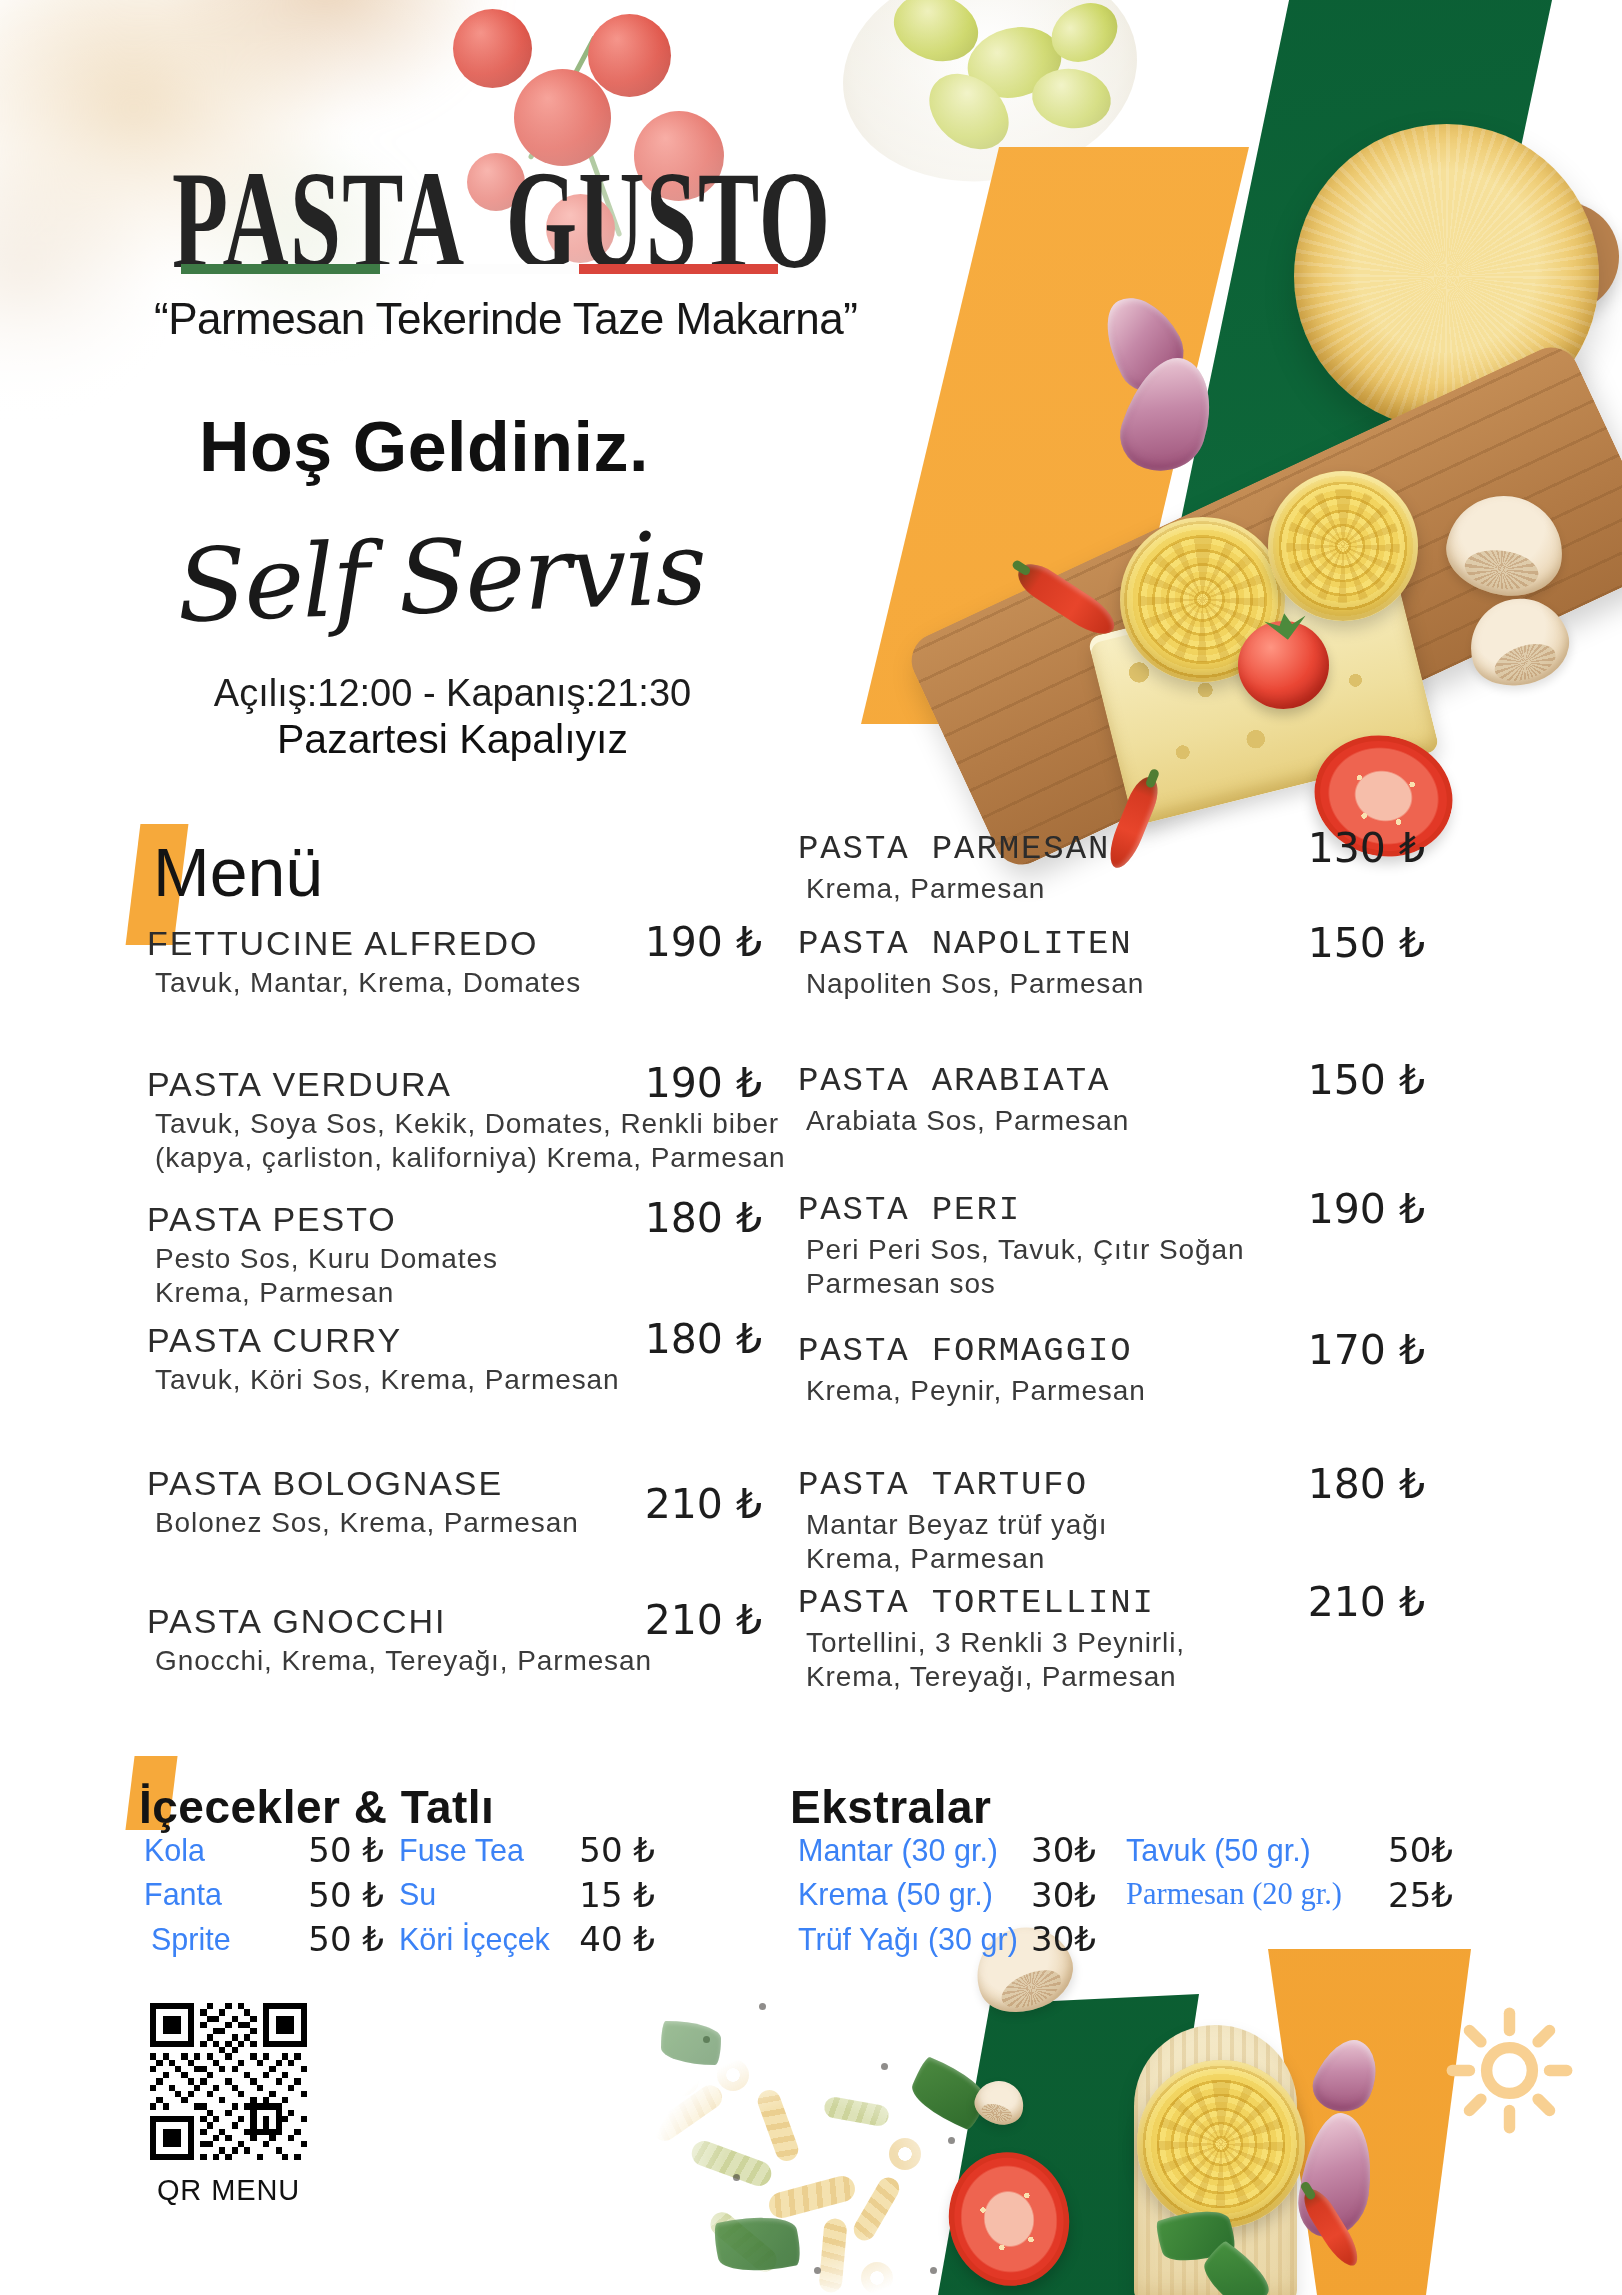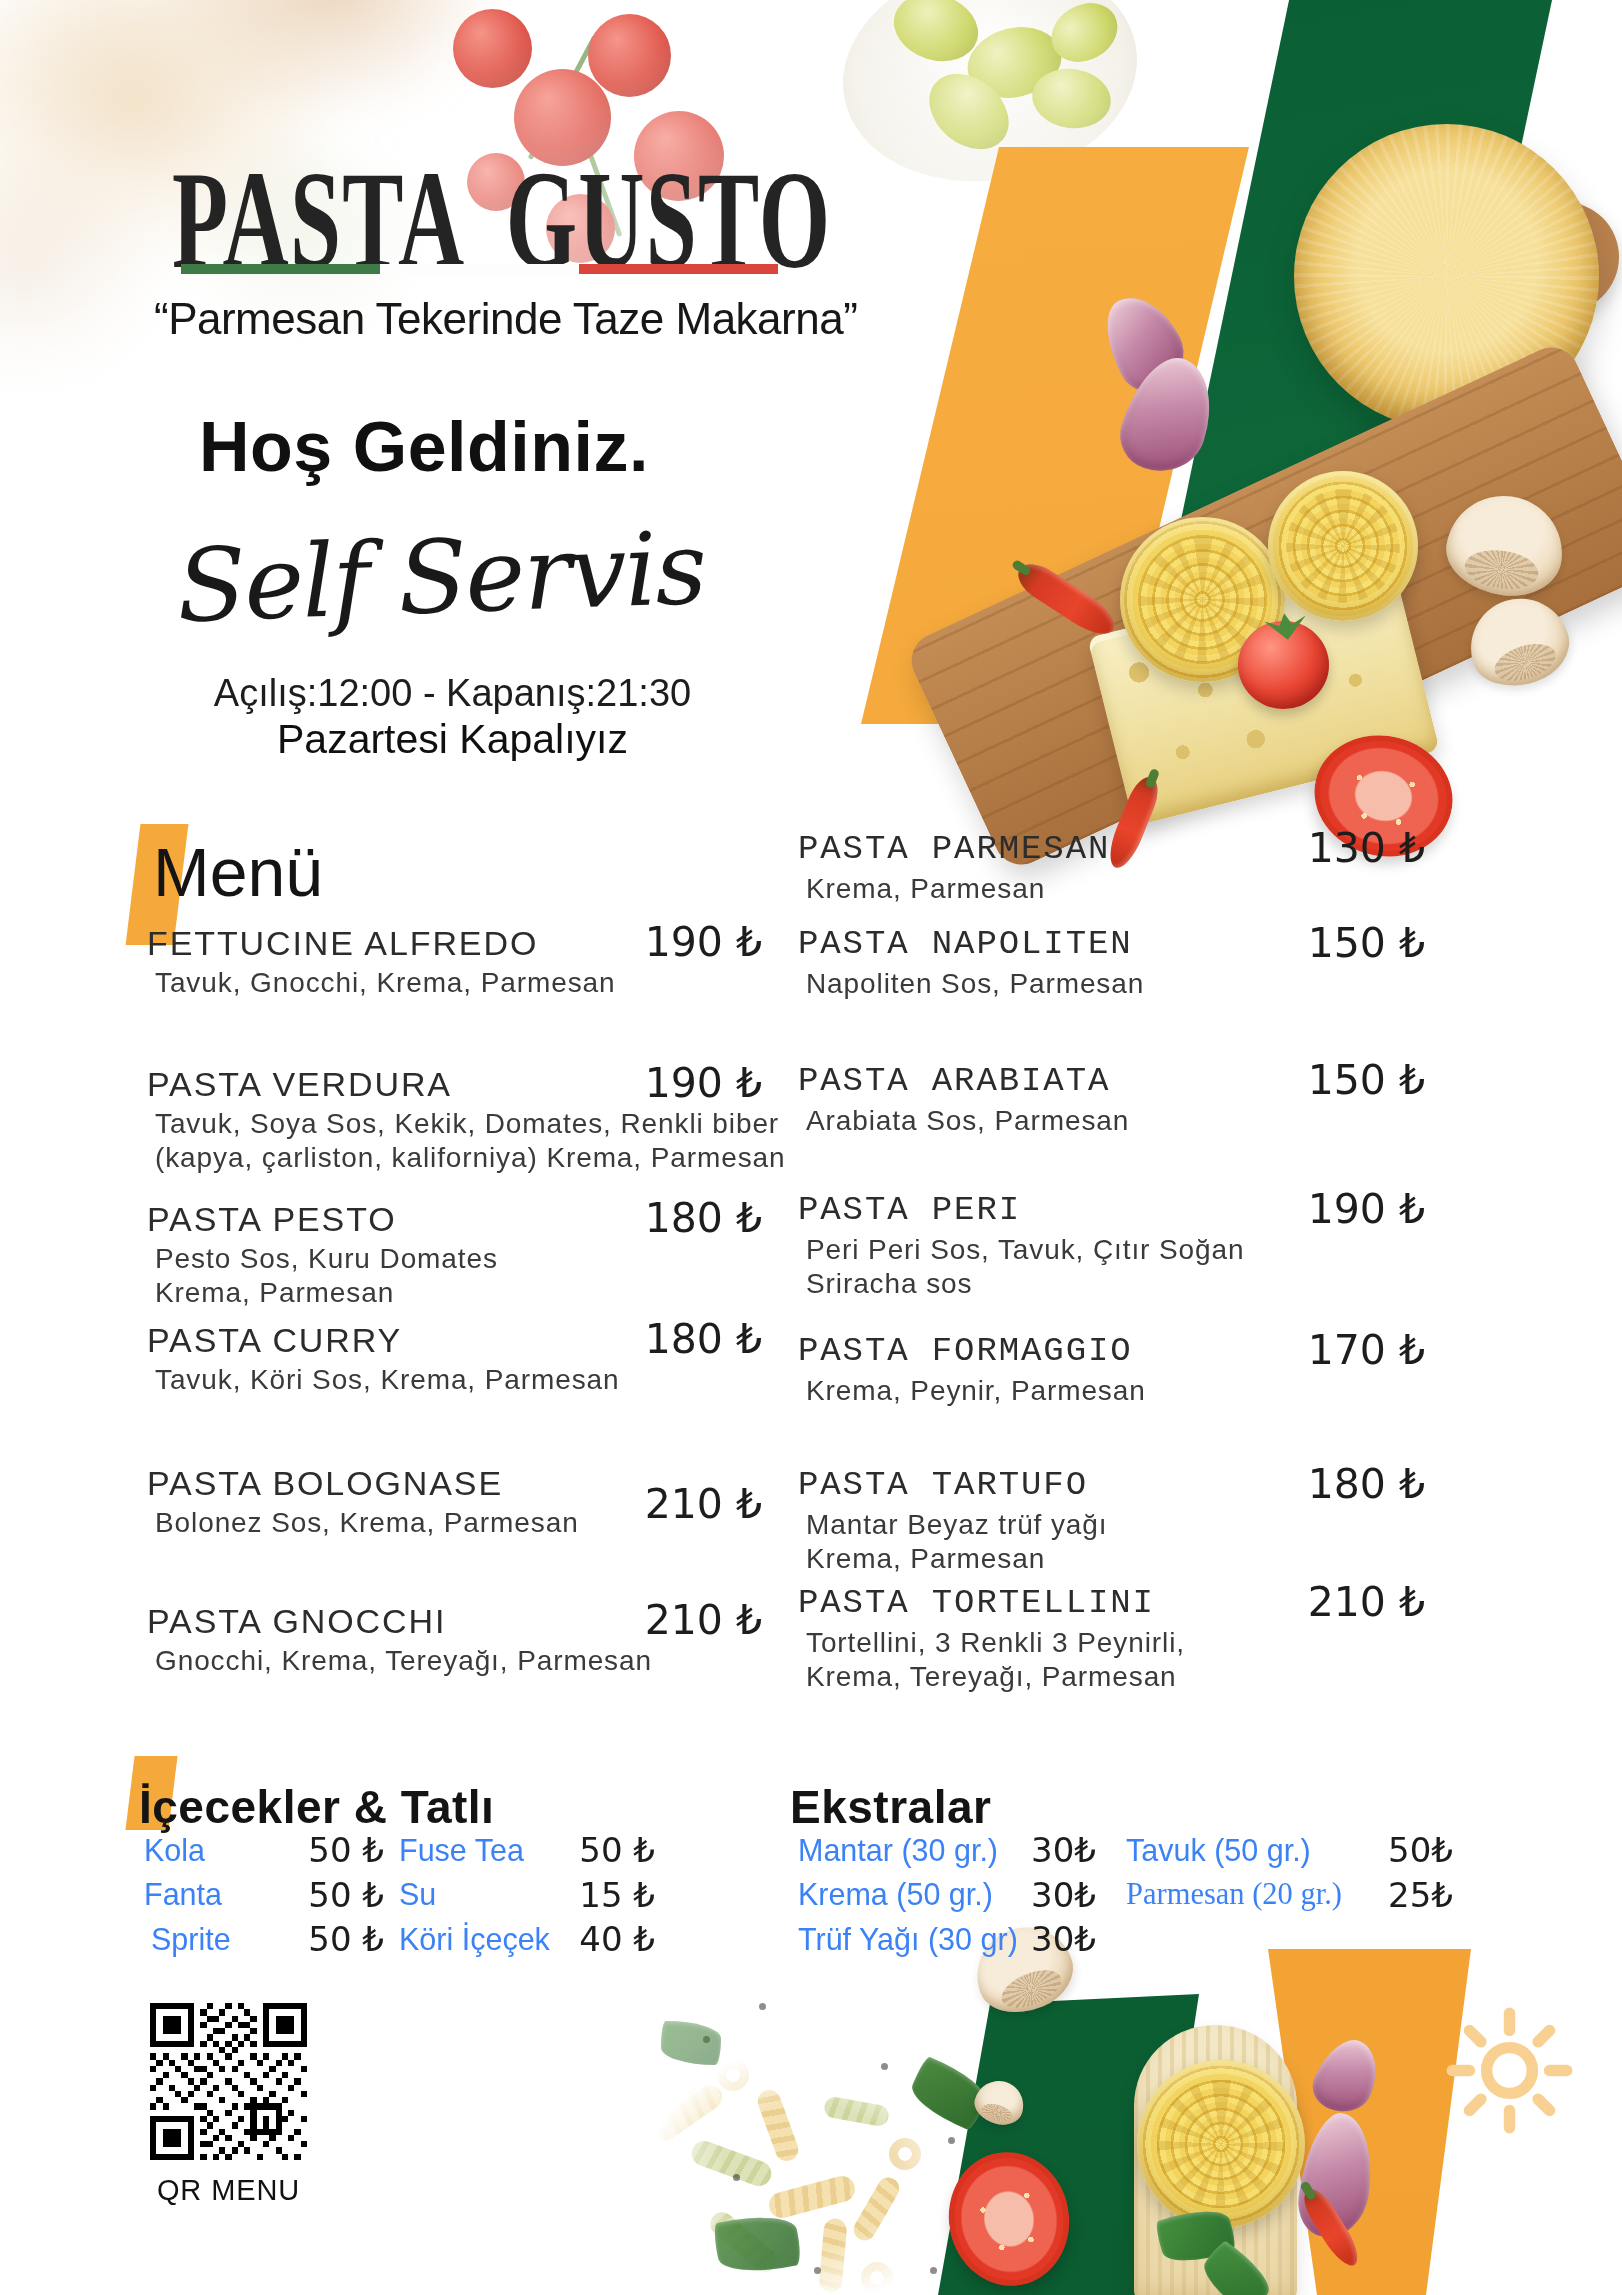--- a/index.html
+++ b/index.html
@@ -220,21 +220,21 @@
 <div class="script nw">Self Servis</div>
 <div class="hours nw">Açılış:12:00 - Kapanış:21:30</div>
 <div class="closed nw">Pazartesi Kapalıyız</div>
 
 <div class="accent" style="left:133px;top:824px;width:48px;height:121px;"></div>
 <div class="menu-h nw">Menü</div>
 
 <div class="mi colL" style="top:924px;">
   <div class="mi-name">FETTUCINE ALFREDO</div>
   <div class="mi-price">190 ₺</div>
-  <div class="mi-d1">Tavuk, Gnocchi, Krema, Parmesan</div>
+  <div class="mi-d1">Tavuk, Mantar, Krema, Domates</div>
   <div class="mi-d2"></div>
 </div>
 <div class="mi colL" style="top:1065px;">
   <div class="mi-name">PASTA VERDURA</div>
   <div class="mi-price">190 ₺</div>
   <div class="mi-d1">Tavuk, Soya Sos, Kekik, Domates, Renkli biber</div>
   <div class="mi-d2">(kapya, çarliston, kaliforniya) Krema, Parmesan</div>
 </div>
 <div class="mi colL" style="top:1200px;">
   <div class="mi-name">PASTA PESTO</div>
@@ -276,21 +276,21 @@
 <div class="mi colR" style="top:1062px;">
   <div class="mi-name">PASTA ARABIATA</div>
   <div class="mi-price">150 ₺</div>
   <div class="mi-d1">Arabiata Sos, Parmesan</div>
   <div class="mi-d2"></div>
 </div>
 <div class="mi colR" style="top:1191px;">
   <div class="mi-name">PASTA PERI</div>
   <div class="mi-price">190 ₺</div>
   <div class="mi-d1">Peri Peri Sos, Tavuk, Çıtır Soğan</div>
-  <div class="mi-d2">Sriracha sos</div>
+  <div class="mi-d2">Parmesan sos</div>
 </div>
 <div class="mi colR" style="top:1332px;">
   <div class="mi-name">PASTA FORMAGGIO</div>
   <div class="mi-price">170 ₺</div>
   <div class="mi-d1">Krema, Peynir, Parmesan</div>
   <div class="mi-d2"></div>
 </div>
 <div class="mi colR" style="top:1466px;">
   <div class="mi-name">PASTA TARTUFO</div>
   <div class="mi-price">180 ₺</div>

